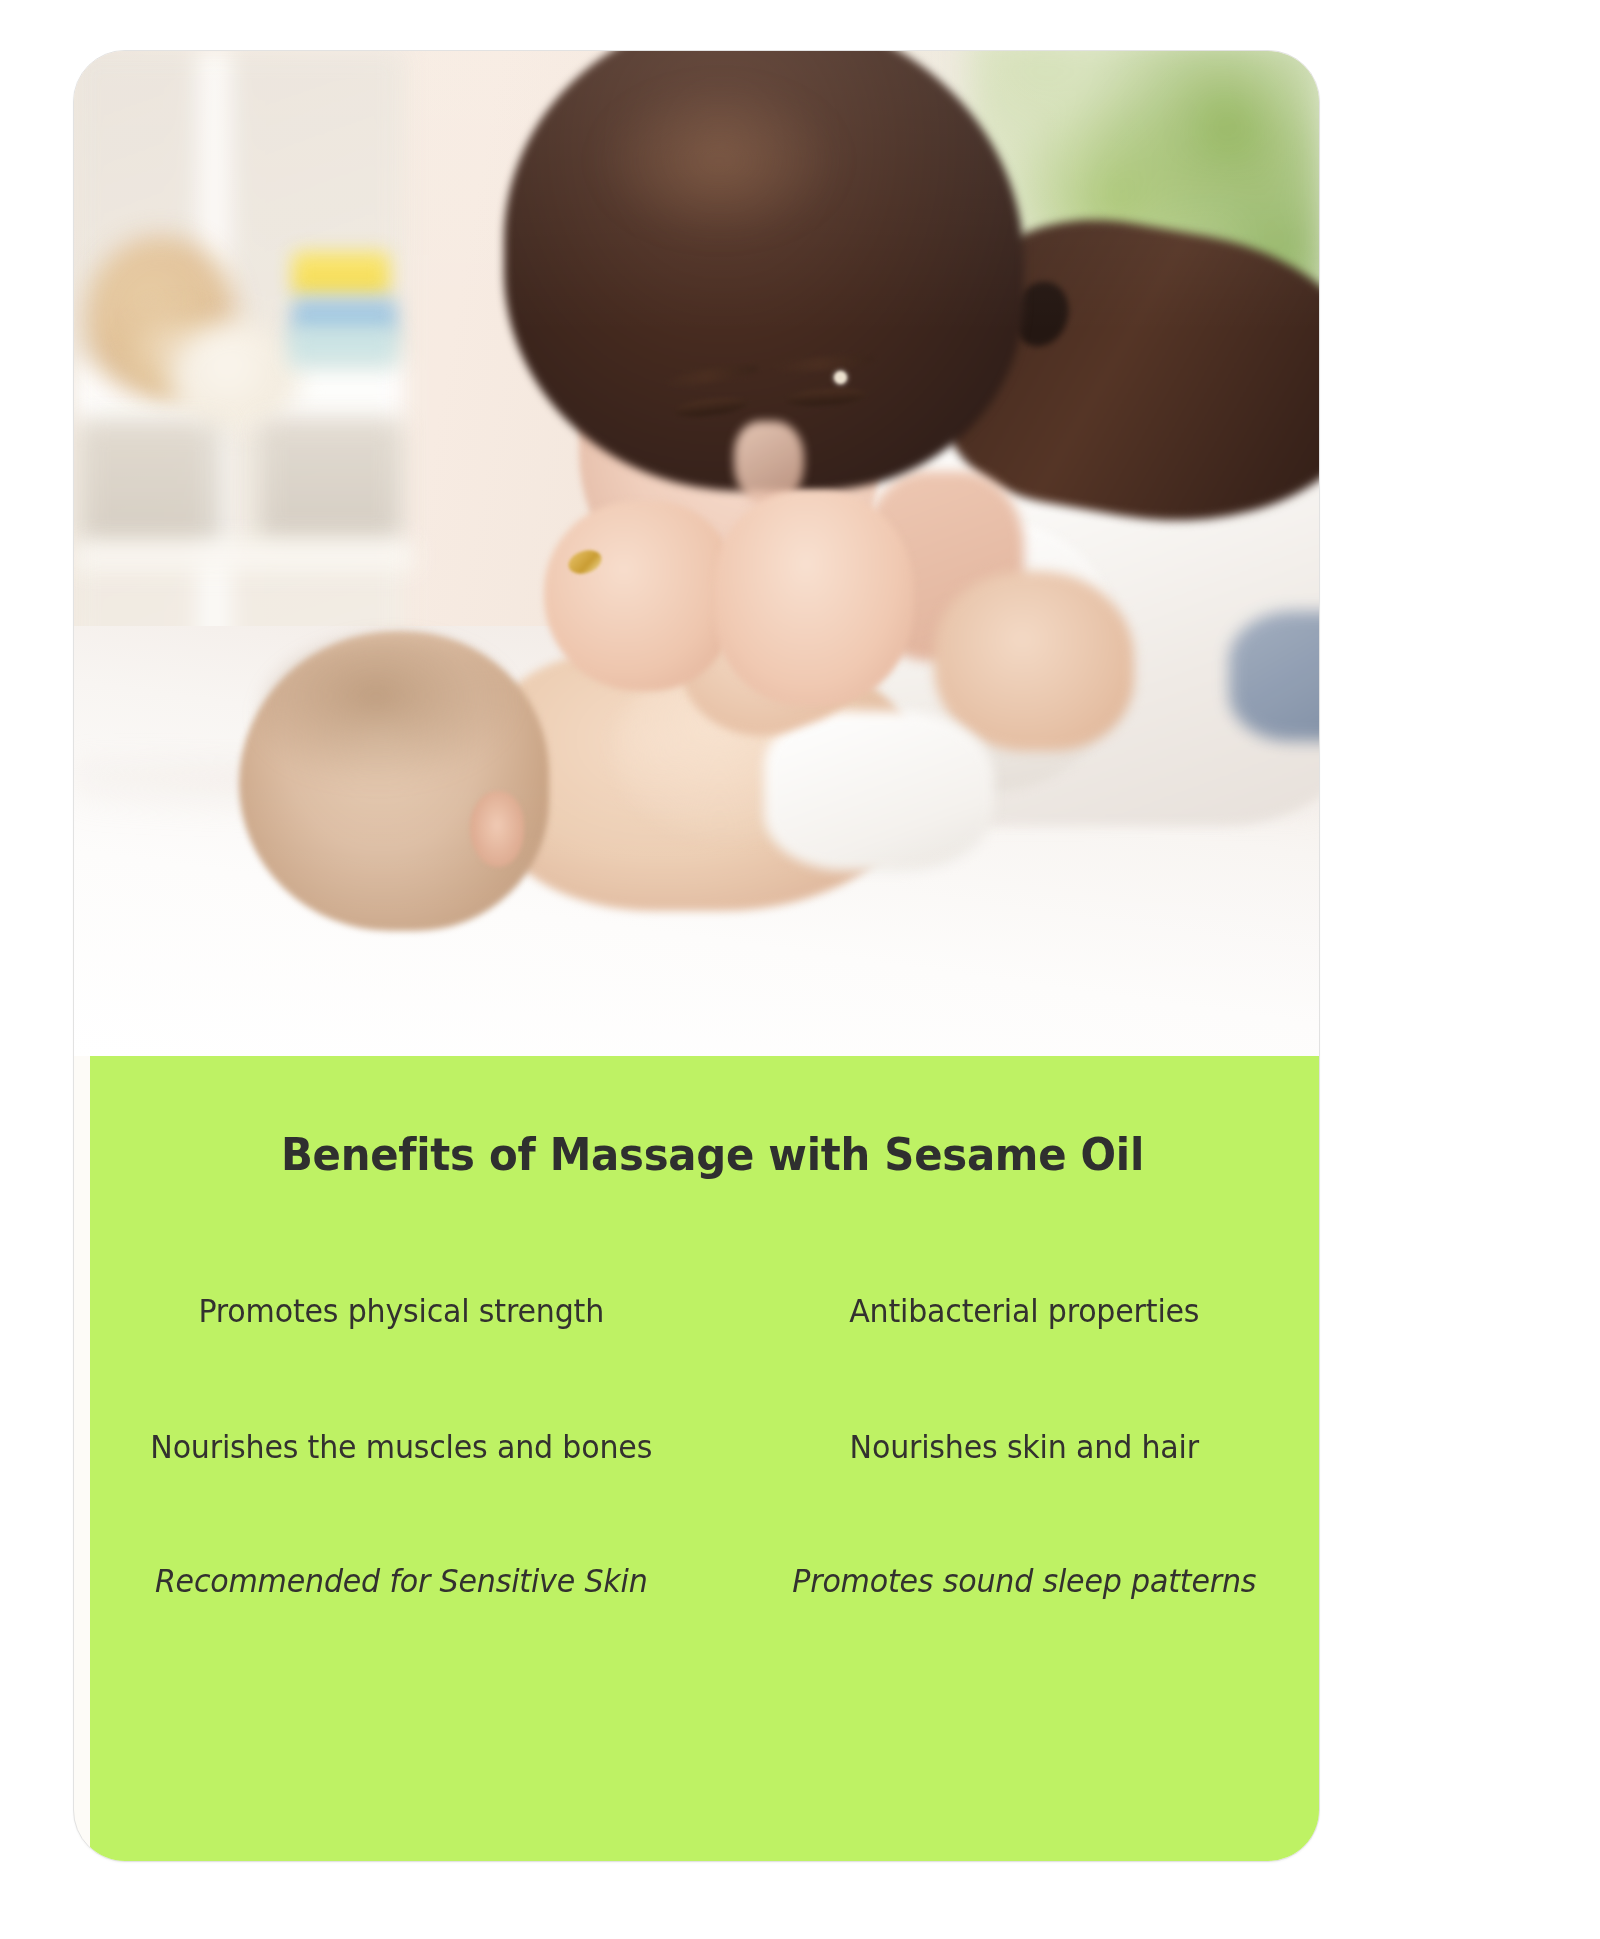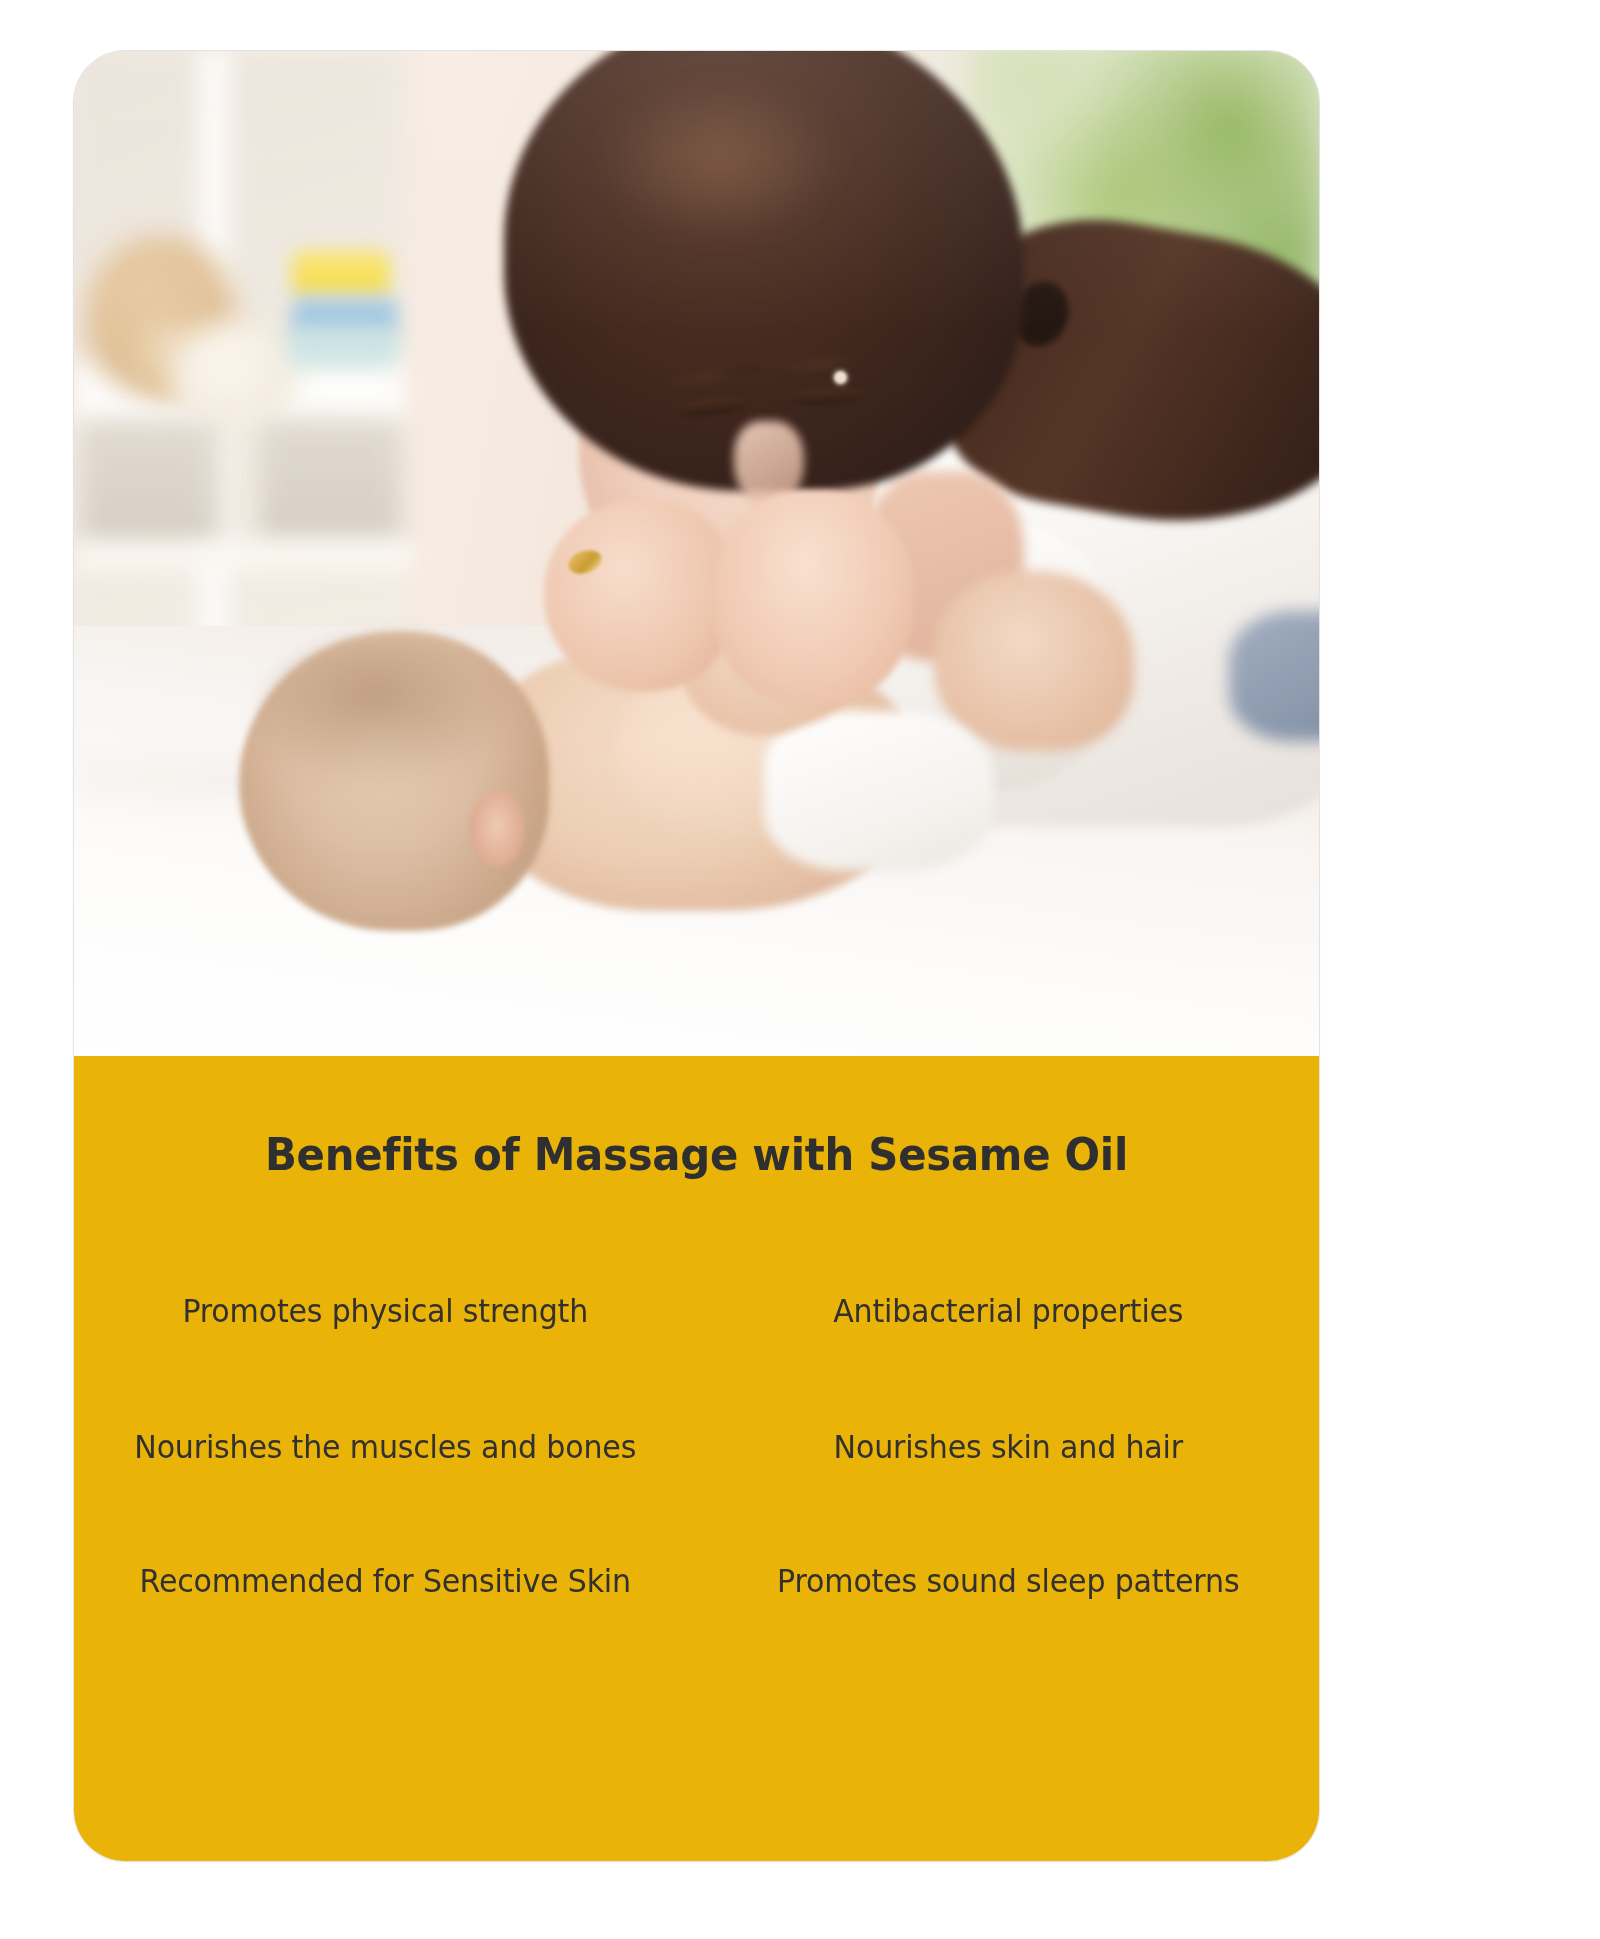--- a/index.html
+++ b/index.html
@@ -343,25 +343,25 @@
   
   #photo-grade {
     left: 0; top: 0; width: 100%; height: 100%;
     background: linear-gradient(180deg, rgba(255,252,246,.10) 0%, rgba(255,255,255,0) 28%, rgba(255,255,255,0) 72%, rgba(255,255,255,.12) 100%);
     pointer-events: none;
   }
 
   
   #content-area {
     position: absolute;
-    left: 0;
+    left: 16px;
     top: 1005px;
     width: 100%;
     bottom: 0;
-    background: #eab308;
+    background: #bef264;
   }
 
   #benefits-title {
     position: absolute;
     left: 0; right: 0;
     top: 72px;
     text-align: center;
     font-family: "DejaVu Sans", "Liberation Sans", sans-serif;
     font-size: 45px;
     font-weight: 700;
@@ -408,21 +408,21 @@
       rgba(250,234,196,0) 0%,
       rgba(250,234,196,.55) 16%,
       rgba(250,233,192,1) 42%,
       rgba(251,238,205,1) 58%,
       rgba(250,234,196,.5) 84%,
       rgba(250,234,196,0) 100%);
   }
 
   #row-1 { top: 222px; }
   #row-2 { top: 358px; }
-  #row-3 { top: 492px; }
+  #row-3 { top: 492px; font-style: italic; }
   #row-4 { top: 628px; }
 
   .benefit-cell {
     flex: 1 1 50%;
     text-align: center;
     font-family: "DejaVu Sans", "Liberation Sans", sans-serif;
     font-size: 32px;
     font-weight: 400;
     color: #33312f;
     letter-spacing: -0.2px;

